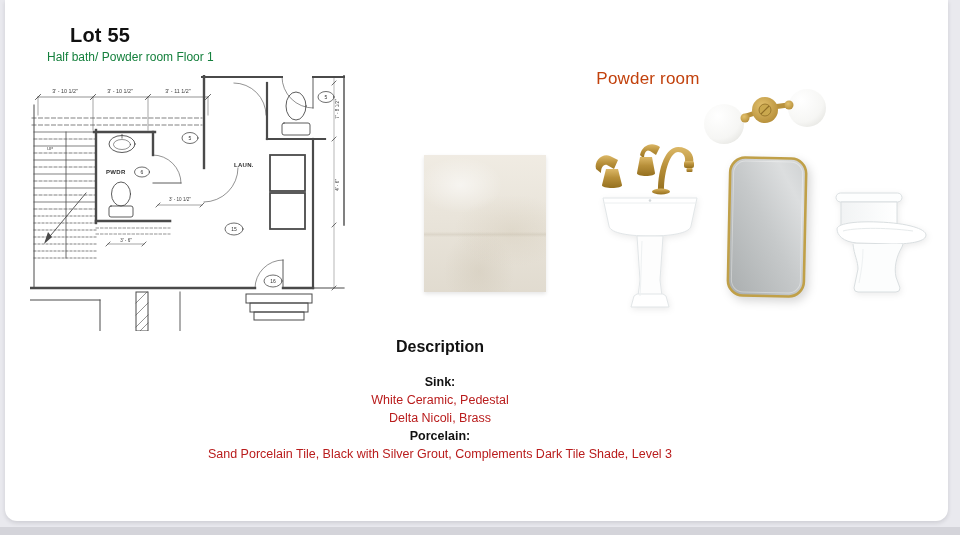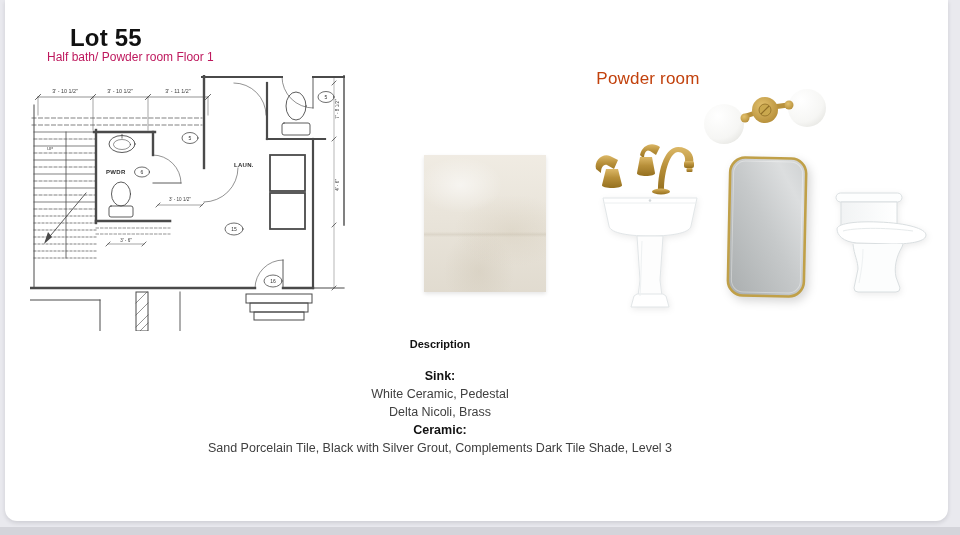--- a/index.html
+++ b/index.html
@@ -12,24 +12,24 @@
   .card{
     position:absolute;left:5px;top:0;width:943px;height:521px;
     background:#ffffff;border-radius:0 0 12px 12px;
     box-shadow:0 2px 4px rgba(40,40,60,.14);
   }
   .bottom-strip{
     position:absolute;left:0;right:0;bottom:0;height:8px;background:#d4d4da;
   }
   .abs{position:absolute;}
   .title{
-    left:70px;top:24px;font-size:24px;font-weight:700;color:#111;letter-spacing:.2px;
+    left:70px;top:24px;font-size:20px;font-weight:700;color:#111;letter-spacing:.2px;
   }
   .subtitle{
-    left:47px;top:50px;font-size:12px;color:#be185d;
+    left:47px;top:50px;font-size:12px;color:#15803d;
   }
   .board-heading{
     left:558px;top:69px;width:180px;text-align:center;
     font-size:17px;font-weight:500;color:#c2410c;letter-spacing:.2px;
   }
   .tile{
     left:424px;top:155px;width:122px;height:137px;
     background-color:#eae4d8;
     background-image:
       linear-gradient(180deg, transparent 56%, rgba(180,170,150,.22) 58%, transparent 60%),
@@ -37,23 +37,23 @@
       radial-gradient(ellipse 80px 50px at 72% 55%, rgba(208,198,178,.35), transparent 72%),
       radial-gradient(ellipse 50px 60px at 45% 85%, rgba(198,188,168,.30), transparent 70%),
       linear-gradient(180deg, rgba(255,255,255,.28), rgba(0,0,0,.04));
     box-shadow:0 2px 4px rgba(0,0,0,.10);
   }
   .mirror-svg{filter:drop-shadow(3px 4px 5px rgba(0,0,0,.16));}
   .sink-svg,.toilet-svg{filter:drop-shadow(1px 2px 3px rgba(0,0,0,.08));}
   .description{
     left:120px;top:338px;width:640px;text-align:center;color:#111;
   }
-  .description .d-heading{font-size:11px;font-weight:700;margin-bottom:17px;}
+  .description .d-heading{font-size:16px;font-weight:700;margin-bottom:17px;}
   .description .d-label{font-size:12.5px;font-weight:700;line-height:18px;text-align:center;}
-  .description .d-value{font-size:12.5px;font-weight:400;line-height:18px;color:#404040;}
+  .description .d-value{font-size:12.5px;font-weight:400;line-height:18px;color:#b91c1c;}
   .plan text{font-family:"Liberation Sans", sans-serif;fill:#3c3c3c;stroke:none;}
   .plan .dim{font-size:5.4px;}
   .plan .dim-sm{font-size:4.6px;}
   .plan .room{font-size:6px;font-weight:700;letter-spacing:.3px;fill:#2b2b2b;}
   .plan .key{font-size:5px;fill:#333;}
 </style>
 </head>
 <body>
 
 <div class="card abs"></div>
@@ -289,17 +289,17 @@
     <path d="M20,42 C30,39 60,38 90,42" stroke="#e6eaeb" fill="none"></path>
     <path d="M40,60 C40,72 38,84 36,94" stroke="#eef1f2" fill="none"></path>
   </g>
 </svg>
 
 <div class="abs description">
   <div class="d-heading">Description</div>
   <div class="d-label">Sink:</div>
   <div class="d-value">White Ceramic, Pedestal</div>
   <div class="d-value">Delta Nicoli, Brass</div>
-  <div class="d-label">Ceramic:</div>
+  <div class="d-label">Porcelain:</div>
   <div class="d-value">Sand Porcelain Tile, Black with Silver Grout, Complements Dark Tile Shade, Level 3</div>
 </div>
 
 <div class="bottom-strip abs"></div>
 
 </body></html>

